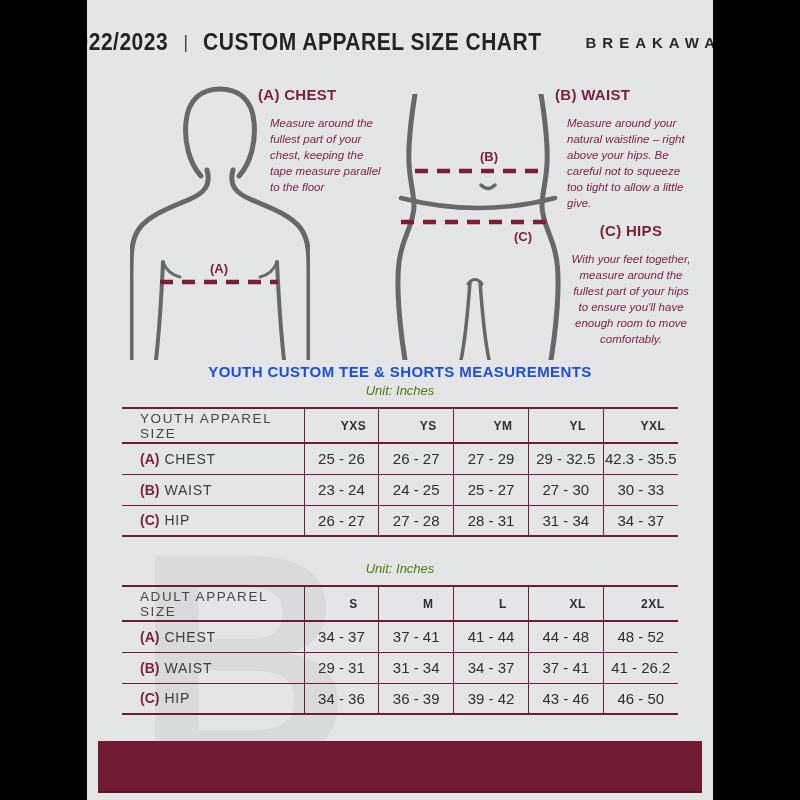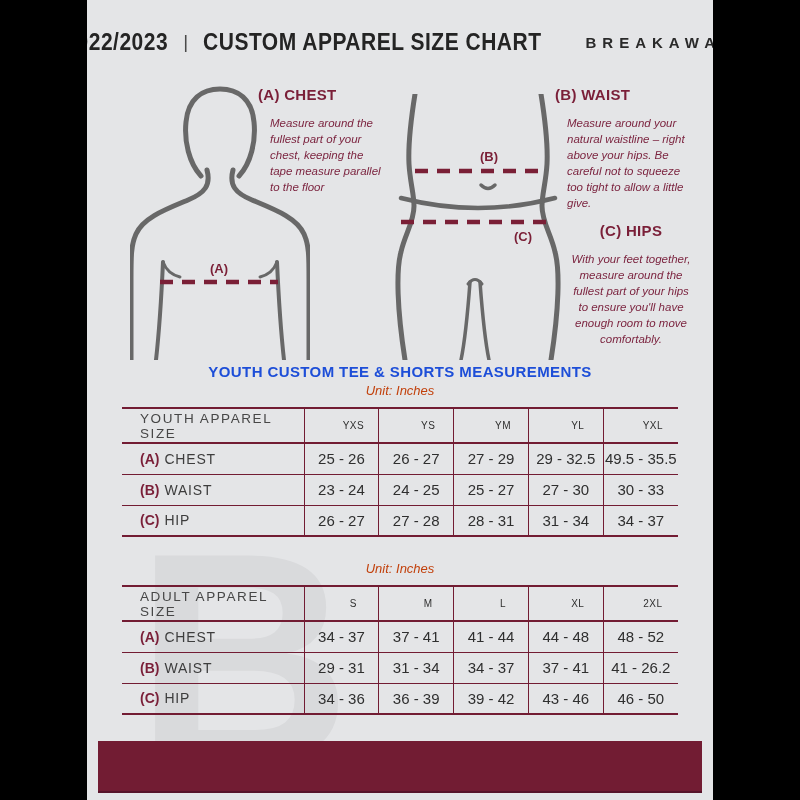--- a/index.html
+++ b/index.html
@@ -32,34 +32,34 @@
   .block-c{left:468px;top:222px;width:152px;text-align:center;}
 
   .fig{position:absolute;z-index:1;}
   .fig-upper{left:43px;top:84px;}
   .fig-lower{left:306px;top:94px;}
 
   
   .sec-title{position:absolute;left:0;width:100%;text-align:center;font-size:15px;font-weight:bold;
              color:#1d4ed8;letter-spacing:.4px;z-index:2;}
   .sec-unit{position:absolute;left:0;width:100%;text-align:center;font-size:13px;font-style:italic;
-            color:#c2410c;z-index:2;}
+            color:#4d7c0f;z-index:2;}
   .youth-title{top:363px;} .youth-unit{top:383px;}
   .adult-title{top:541px;} .adult-unit{top:561px;}
 
   .size-table{position:absolute;left:35px;border-collapse:collapse;table-layout:fixed;width:556px;z-index:2;}
   .youth-table{top:407px;} .adult-table{top:585px;}
   .size-table col.c0{width:182px;}
   .size-table th,.size-table td{border-left:1.5px solid var(--maroon);text-align:center;padding:0;
         font-size:15px;color:#2f2f2f;}
   .size-table th:first-child,.size-table td:first-child{border-left:none;text-align:left;padding-left:18px;}
   .size-table thead tr{border-top:2px solid var(--maroon);border-bottom:2px solid var(--maroon);height:35px;}
   .size-table tbody tr{border-bottom:1.5px solid var(--maroon);height:31px;}
   .size-table tbody tr:last-child{border-bottom:2px solid var(--maroon);}
-  .size-table th{font-weight:normal;font-size:10px;letter-spacing:.5px;padding-left:24px;}
+  .size-table th{font-weight:bold;font-size:12px;letter-spacing:.5px;padding-left:24px;}
   .size-table th.label-col{font-weight:normal;font-size:13.5px;color:#474747;letter-spacing:1.6px;}
   td.row-label{font-size:14px;color:#3d3d3d;letter-spacing:.8px;}
   td.row-label .pfx{color:var(--maroon-text);font-weight:bold;margin-right:5px;letter-spacing:0;}
 
   
   .watermark{position:absolute;left:48px;top:508px;font-size:300px;line-height:1;font-weight:bold;
              color:#d9dadc;z-index:0;user-select:none;}
   .footer-bar{position:absolute;left:11px;top:741px;width:604px;height:50px;background:var(--maroon);
              border-bottom:2px solid #57142a;z-index:3;}
 
@@ -155,21 +155,21 @@
         <th>YXL</th>
       </tr>
     </thead>
     <tbody>
       <tr>
         <td class="row-label"><span class="pfx">(A)</span><span>CHEST</span></td>
         <td>25 - 26</td>
         <td>26 - 27</td>
         <td>27 - 29</td>
         <td>29 - 32.5</td>
-        <td>49.5 - 35.5</td>
+        <td>42.3 - 35.5</td>
       </tr>
       <tr>
         <td class="row-label"><span class="pfx">(B)</span><span>WAIST</span></td>
         <td>23 - 24</td>
         <td>24 - 25</td>
         <td>25 - 27</td>
         <td>27 - 30</td>
         <td>30 - 33</td>
       </tr>
       <tr>

